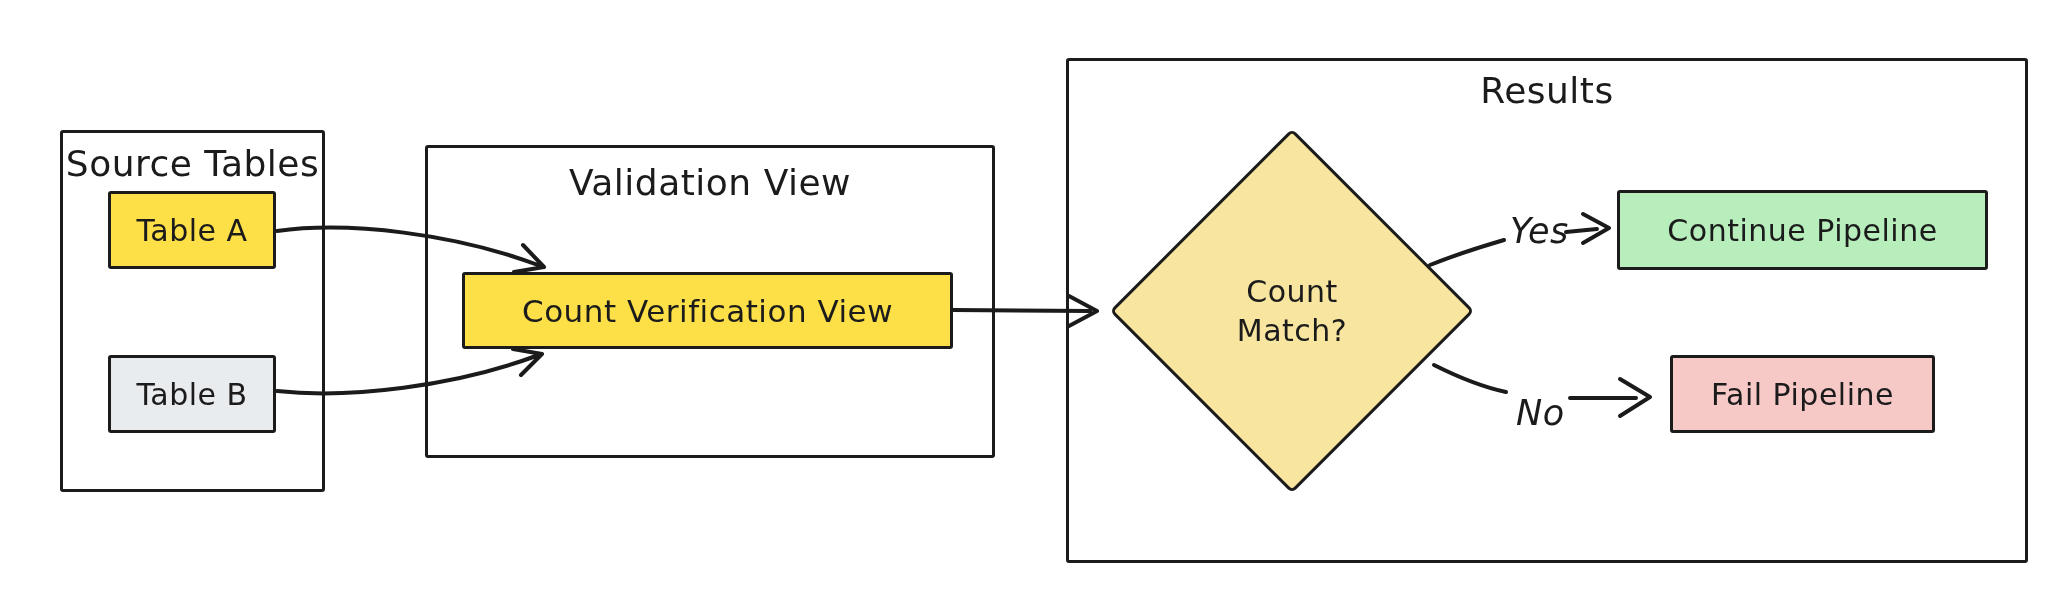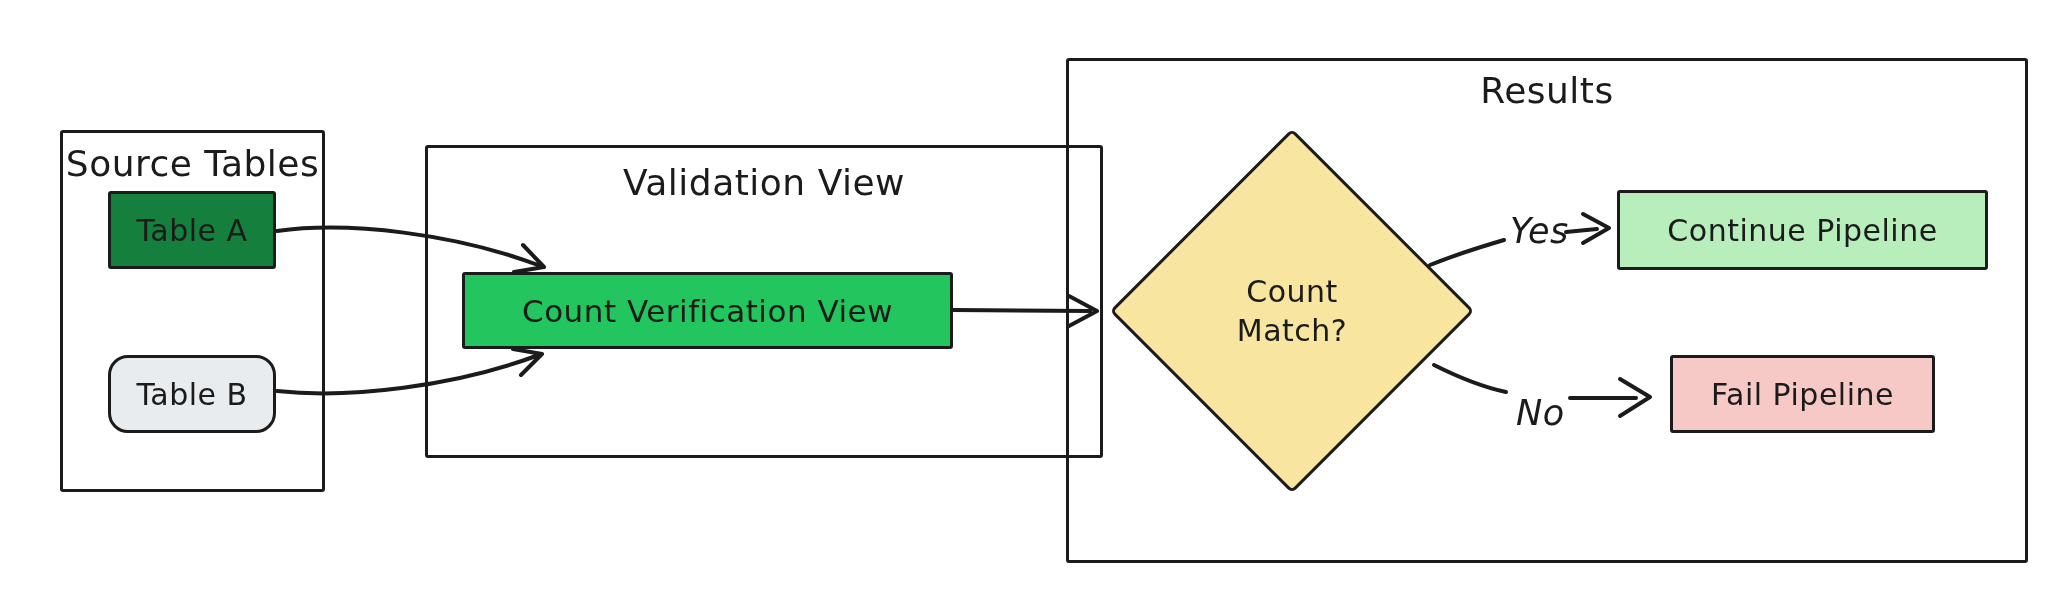--- a/index.html
+++ b/index.html
@@ -23,39 +23,39 @@
   .container .title {
     width: 100%;
     text-align: center;
     font-size: 36px;
     font-weight: 500;
     letter-spacing: 0.5px;
   }
 
   .src { left: 60px;  top: 130px; width: 265px; height: 362px; }
   .src .title { margin-top: 10px; }
-  .val { left: 425px; top: 145px; width: 678px; height: 313px; }
+  .val { left: 425px; top: 145px; width: 570px; height: 313px; }
   .val .title { margin-top: 14px; }
   .res { left: 1066px; top: 58px; width: 962px; height: 505px; }
   .res .title { margin-top: 9px; }
 
   .node {
     position: absolute;
     border: 3.5px solid #1b1b1b;
     border-radius: 3px;
     display: flex;
     align-items: center;
     justify-content: center;
     font-size: 30px;
     font-weight: 500;
     letter-spacing: 0.5px;
     text-align: center;
   }
   .table-a { left: 108px;  top: 191px; width: 168px; height: 78px; }
-  .table-b { left: 108px;  top: 355px; width: 168px; height: 78px; border-radius: 20px; }
+  .table-b { left: 108px;  top: 355px; width: 168px; height: 78px; }
   .cvv     { left: 462px;  top: 272px; width: 491px; height: 77px; font-size: 31px; }
   .cont    { left: 1617px; top: 190px; width: 371px; height: 80px; }
   .fail    { left: 1670px; top: 355px; width: 265px; height: 78px; }
 
   .diamond-wrap { position: absolute; left: 1163px; top: 182px; width: 258px; height: 258px; text-decoration: underline; }
   .diamond-shape {
     position: absolute; inset: 0;
     transform: rotate(45deg);
     border: 3.5px solid #1b1b1b;
     border-radius: 6px;
@@ -85,31 +85,31 @@
   }
 </style>
 </head>
 <body>
 
 <div id="canvas">
 
   <div class="container src">
     <div class="title">Source Tables</div>
   </div>
-  <div class="node table-a" style="background-color: #15803d;">
+  <div class="node table-a" style="background-color: #fde047;">
     <span>Table A</span>
   </div>
   <div class="node table-b" style="background-color: rgb(233, 236, 239);">
     <span>Table B</span>
   </div>
 
   <div class="container val">
     <div class="title">Validation View</div>
   </div>
-  <div class="node cvv" style="background-color: #22c55e; justify-content: center;">
+  <div class="node cvv" style="background-color: #fde047; justify-content: center;">
     <span>Count Verification View</span>
   </div>
 
   <div class="container res">
     <div class="title">Results</div>
   </div>
 
   <div class="diamond-wrap">
     <div class="diamond-shape" style="background-color: rgb(248, 230, 160);"></div>
     <div class="diamond-label">Count

